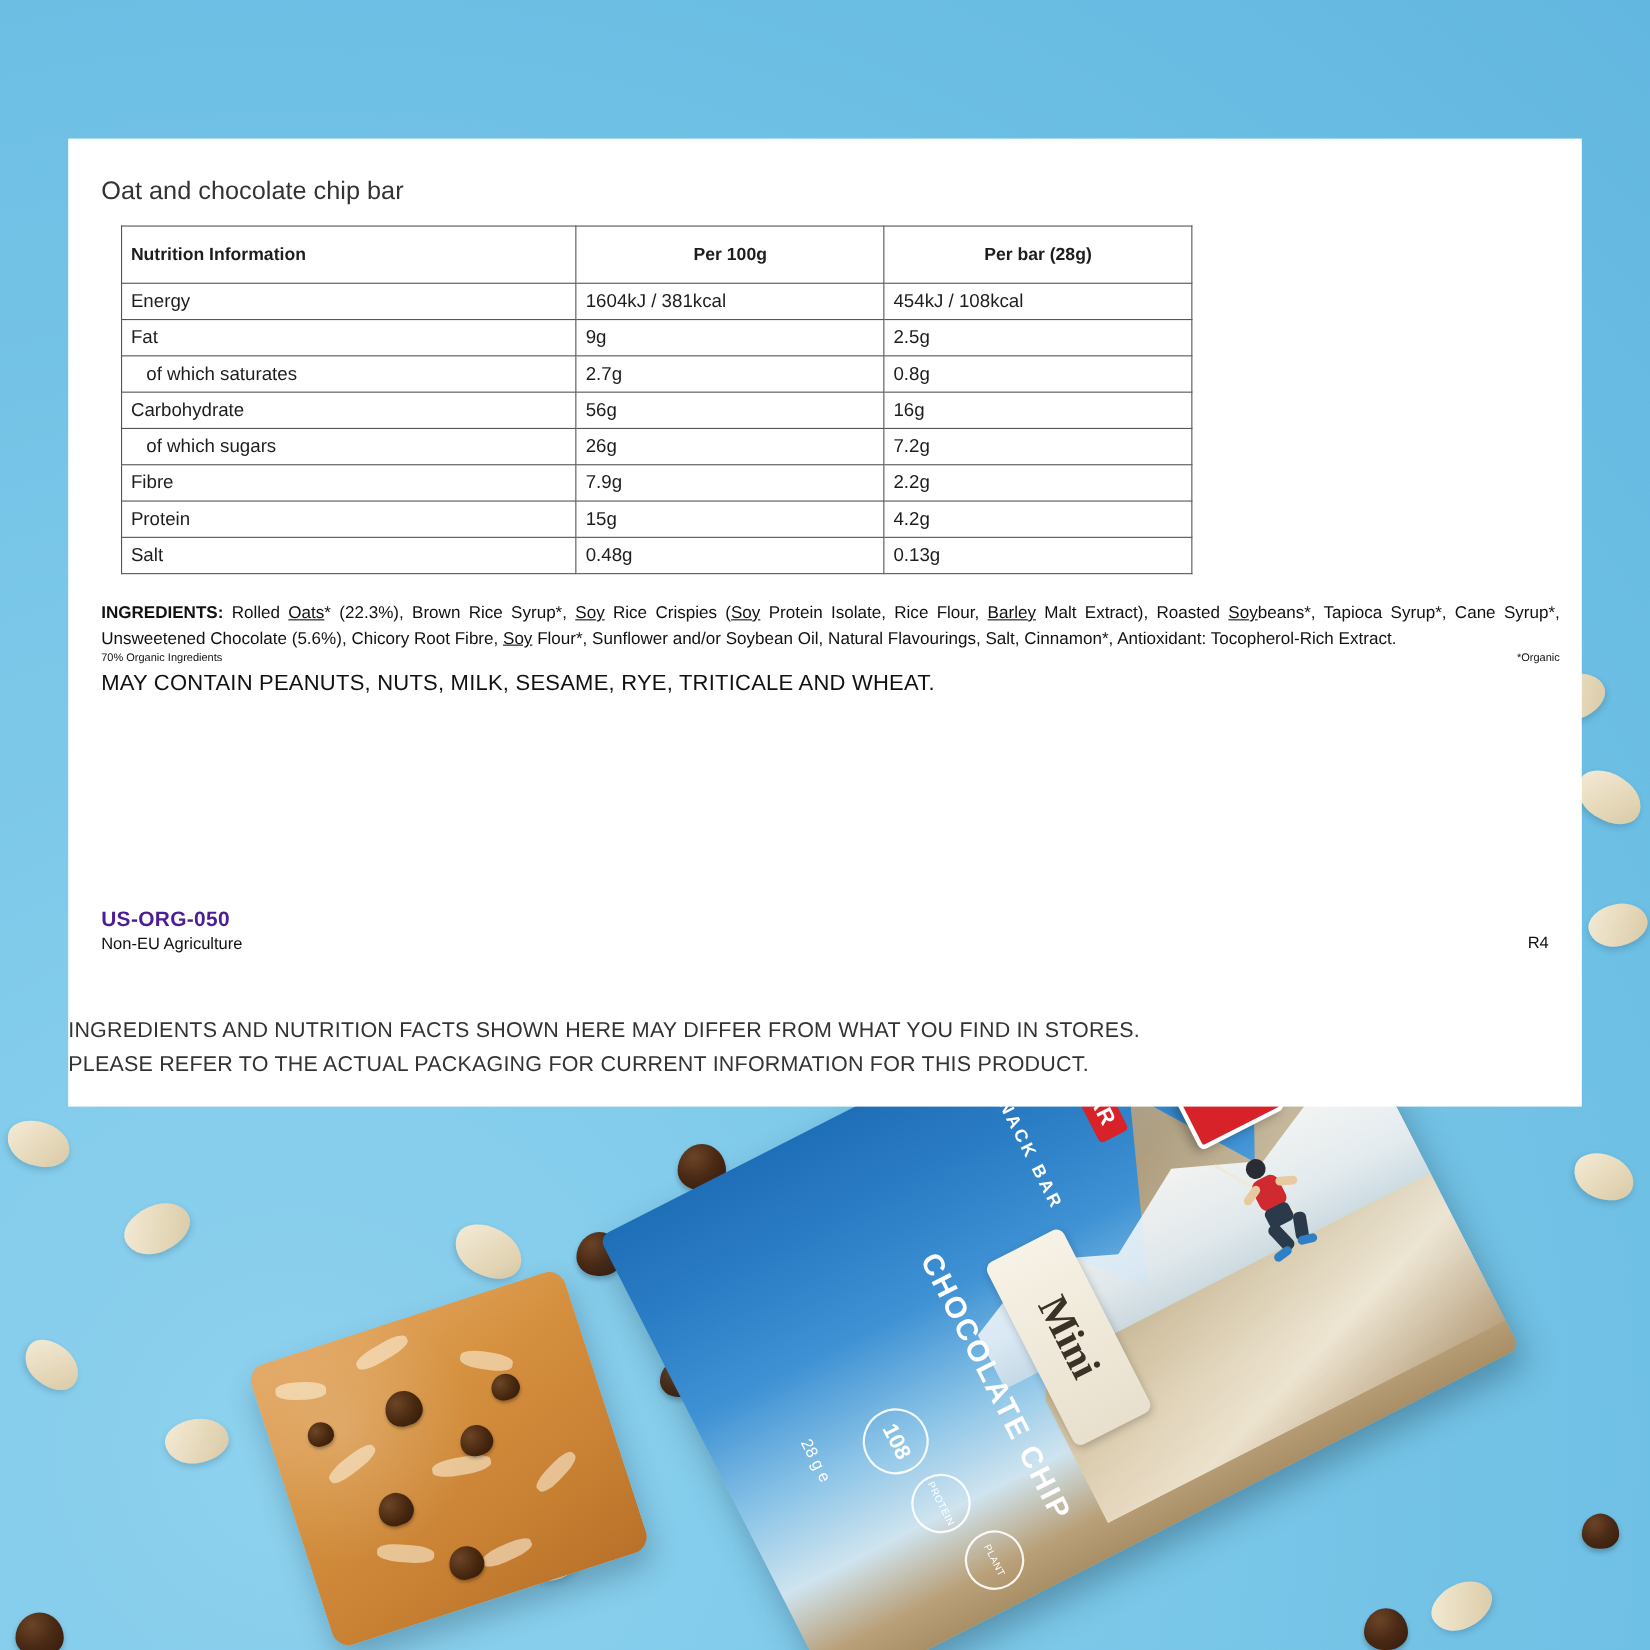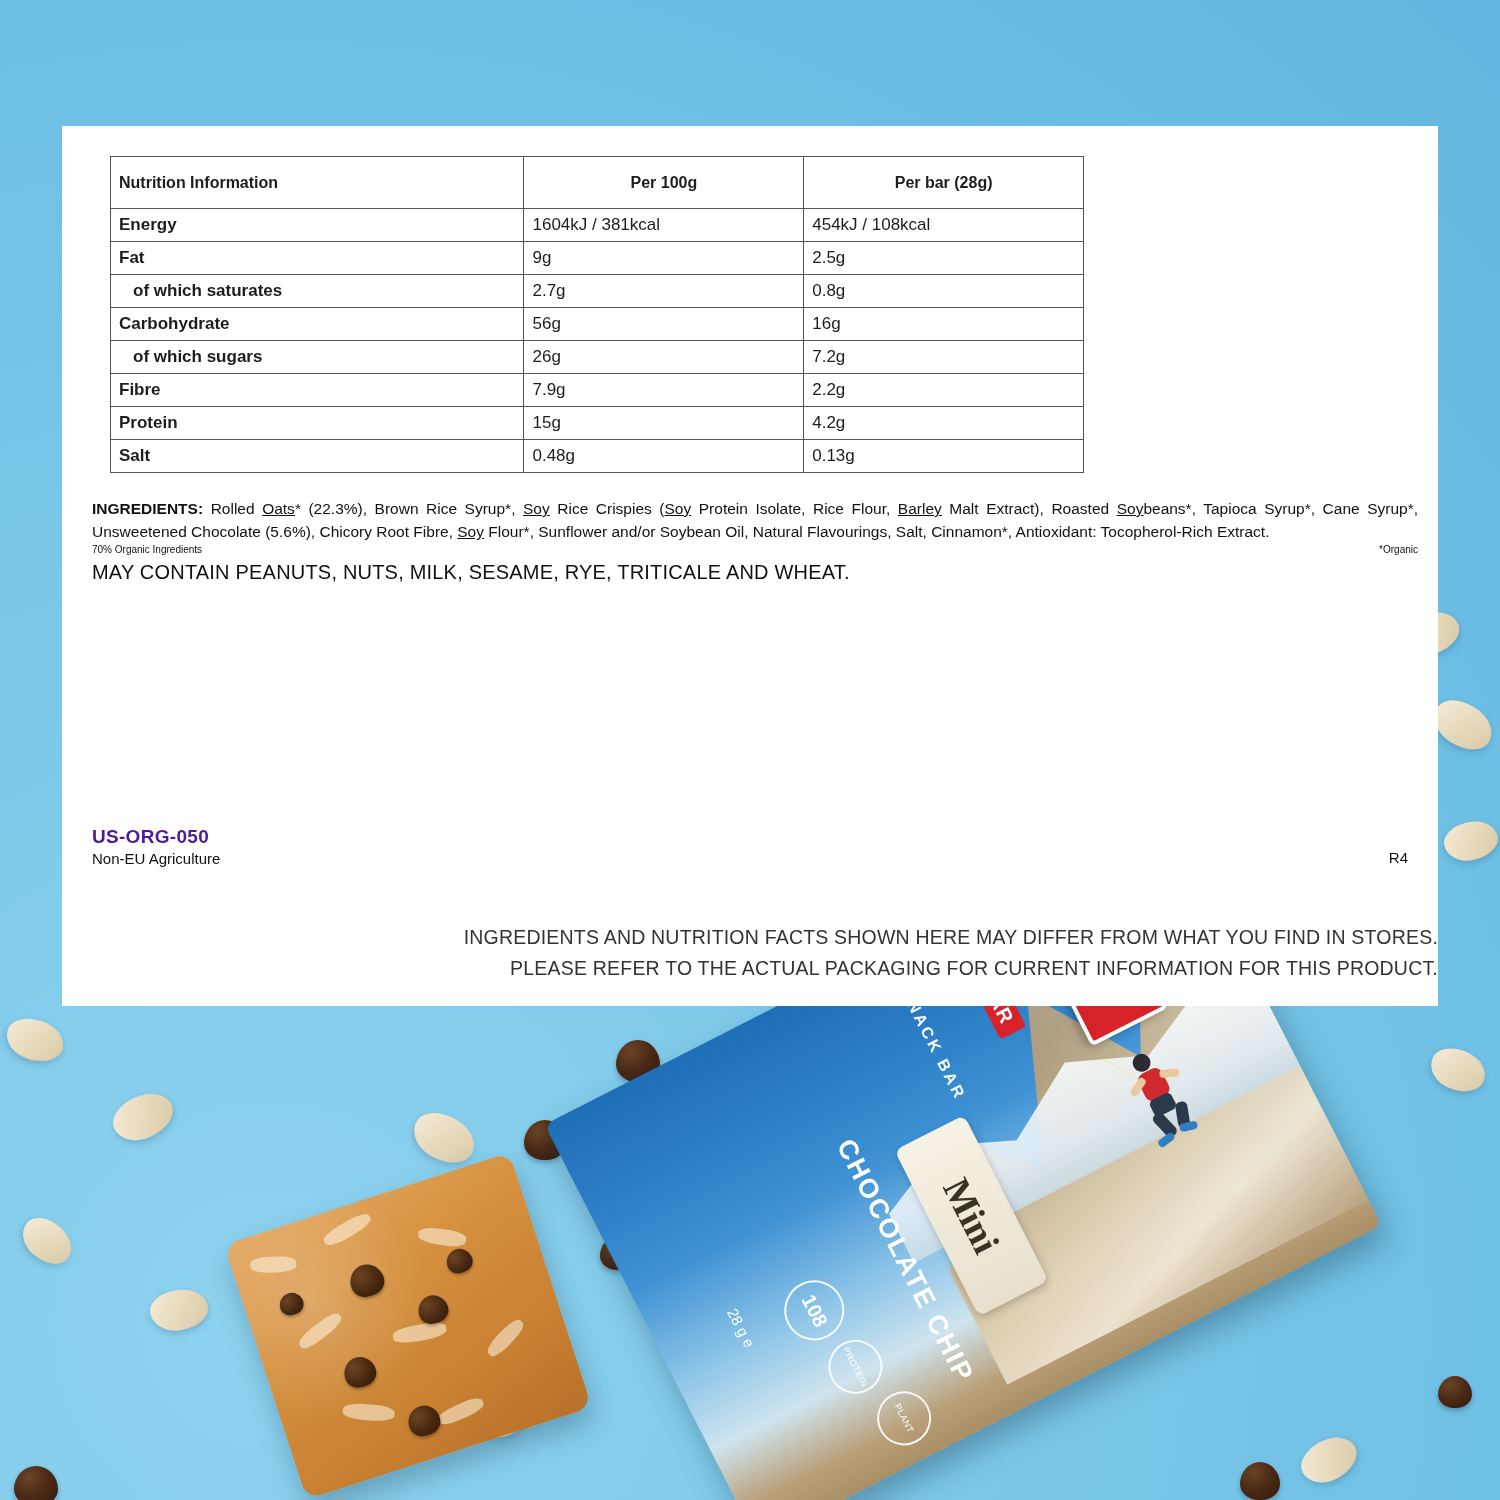--- a/index.html
+++ b/index.html
@@ -181,21 +181,21 @@
   }
   table.nutrition td, table.nutrition th {
     border: 1px solid #555;
     padding: 6px 8px;
     font-weight: normal;
     height: 32px;
   }
   table.nutrition th:first-child { text-align: left; width: 402px; }
   table.nutrition th { text-align: center; font-weight: 700; font-size: 16px; }
   table.nutrition thead th { height: 52px; }
-  table.nutrition td.lbl { text-align: left; font-weight: bold; }
+  table.nutrition td.lbl { text-align: left; }
   table.nutrition td.val { text-align: left; width: 272px; }
   table.nutrition td.indent { padding-left: 22px; }
 
   .ingredients {
     margin: 24px 2px 0 2px;
     font-size: 15.5px;
     line-height: 1.5;
     color: #111;
     text-align: justify;
     width: 1326px;
@@ -214,21 +214,21 @@
     position: absolute; left: 30px; top: 700px;
   }
   .cert-code { font-size: 19px; font-weight: 700; color: #4c1d95; letter-spacing: .3px; }
   .cert-sub { font-size: 15px; color: #111; margin-top: 2px; }
   .rev {
     position: absolute; right: 30px; top: 723px;
     font-size: 15px; color: #111;
   }
   .disclaimer {
     position: absolute; left: 0; right: 0; top: 796px;
-    text-align: right; color: #333;
+    text-align: left; color: #333;
     font-size: 19.5px; line-height: 1.6; letter-spacing: .2px;
   }
 </style>
 </head>
 <body>
 
 <div id="scene">
   <div class="bg-base"></div>
 
   <div class="oat" style="left:6px;top:1020px;width:58px;height:40px;transform:rotate(18deg);"></div>
@@ -309,20 +309,21 @@
         <rect x="62" y="52" width="20" height="8" rx="4" fill="#e8c9a0" transform="rotate(22 72 56)"></rect>
         <rect x="56" y="108" width="18" height="8" rx="4" fill="#2f7fc4" transform="rotate(14 65 112)"></rect>
         <rect x="30" y="110" width="18" height="8" rx="4" fill="#2f7fc4" transform="rotate(-10 39 114)"></rect>
       </svg>
     </div>
   </div>
 </div>
 
 <div id="label-card">
 
+  <div class="product-name">Oat and chocolate chip bar</div>
 
   <table class="nutrition">
     <thead>
       <tr>
         <th>Nutrition Information</th>
         <th>Per 100g</th>
         <th>Per bar (28g)</th>
       </tr>
     </thead>
     <tbody>

